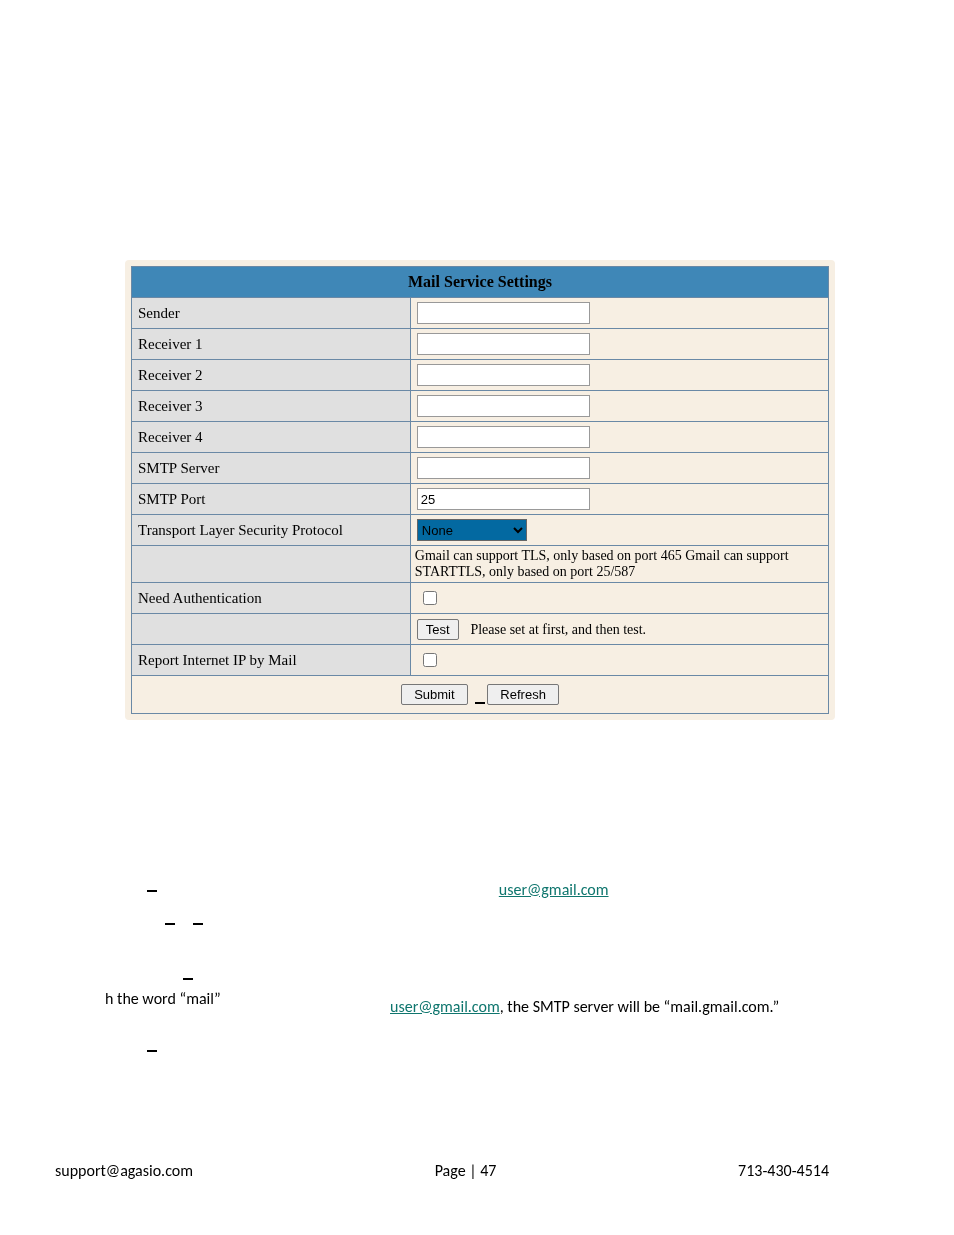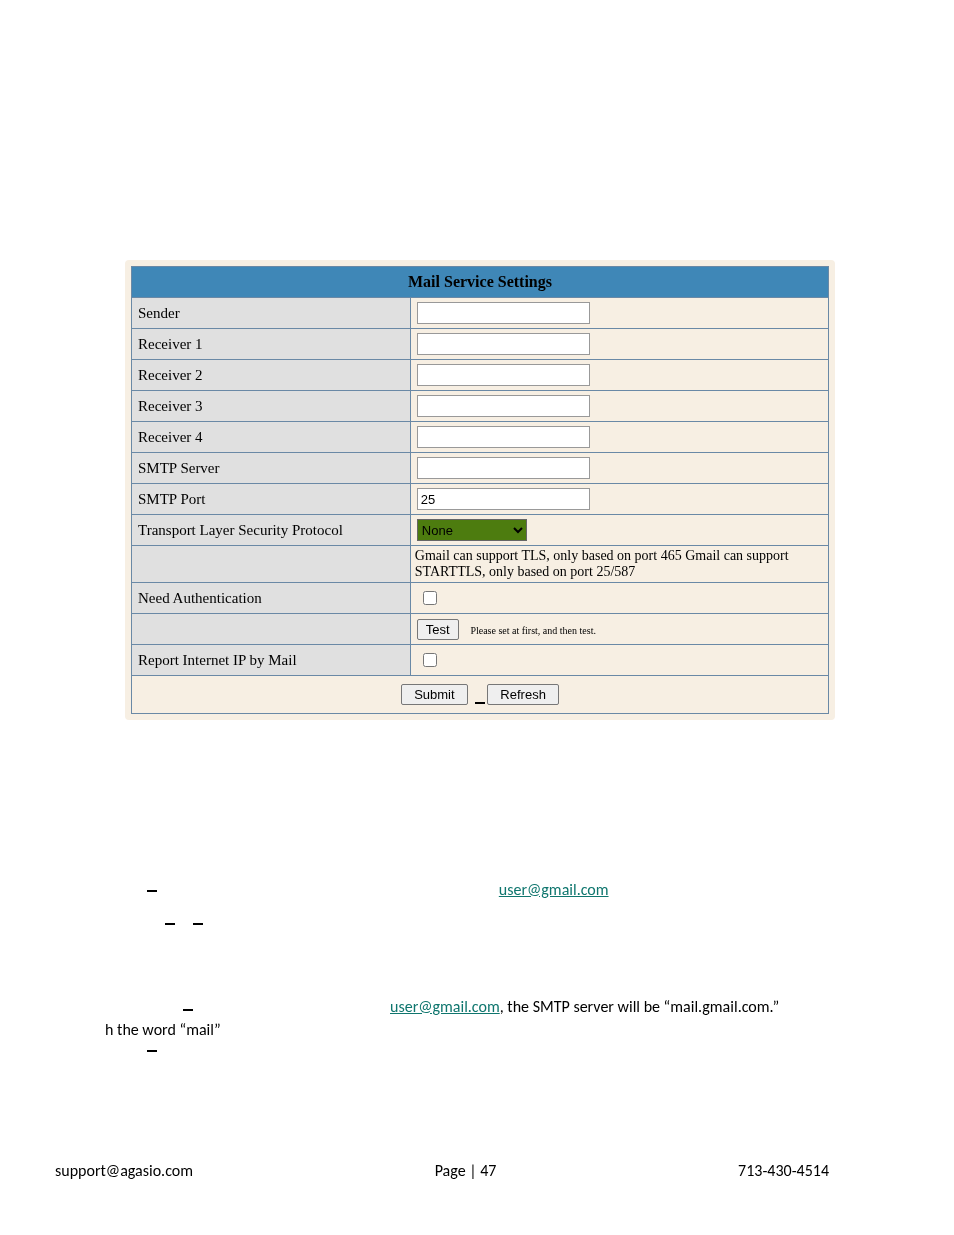--- a/index.html
+++ b/index.html
@@ -60,38 +60,38 @@
     height: 18px;
     box-sizing: content-box;
     width: 165px;
   }
   .val select {
     font-family: Arial, sans-serif;
     font-size: 13px;
     border: 1px solid #666;
     height: 22px;
     width: 110px;
-    background: #4d7c0f;
+    background: #0369a1;
   }
   .val input[type="checkbox"] {
     width: 14px;
     height: 14px;
     margin-left: 6px;
   }
   .btn {
     font-family: Arial, sans-serif;
     font-size: 13px;
     background: #efefef;
     border: 1px solid #777;
     border-radius: 2px;
     padding: 2px 8px;
     cursor: pointer;
   }
   .hint {
-    font-size: 10px;
+    font-size: 14px;
     font-family: "Times New Roman", Times, serif;
     margin-left: 8px;
   }
   .footer-row td {
     text-align: center;
     background: #f7efe3;
   }
   .footer-row .btn {
     margin: 4px 8px;
     padding: 2px 12px;
@@ -219,21 +219,21 @@
     <a>user@gmail.com</a>
   </div>
 
   <div class="prose" style="top:913px;">
     &nbsp;&nbsp;&nbsp;&nbsp;&nbsp;&nbsp;&nbsp;&nbsp;&nbsp;&nbsp;&nbsp;&nbsp;&nbsp;&nbsp;&nbsp;
     <span class="dash-mark"></span>
     &nbsp;&nbsp;
     <span class="dash-mark"></span>
   </div>
 
-  <div class="prose" style="top:999px;">
+  <div class="prose" style="top:968px;">
     &nbsp;&nbsp;&nbsp;&nbsp;&nbsp;&nbsp;&nbsp;&nbsp;&nbsp;&nbsp;&nbsp;&nbsp;&nbsp;&nbsp;&nbsp;&nbsp;&nbsp;&nbsp;&nbsp;&nbsp;
     <span class="dash-mark"></span>
     <span style="visibility:hidden;">xxxxxxxxxxxxxxxxxxxxxxxxxxxxxxxxxxxxxxxxxxxxxxxxxxxxxxxxxxxxxxxxxxxxxxxxxxxxxxxxxxxxxxxxxxxxxx</span>
     <span class="vis-black">h the word “mail”</span>
   </div>
 
   <div class="prose" style="top:997px; left:390px; width:470px;">
     <a>user@gmail.com</a><span class="vis-black">, the SMTP server will be “mail.gmail.com.”</span>
   </div>
 

